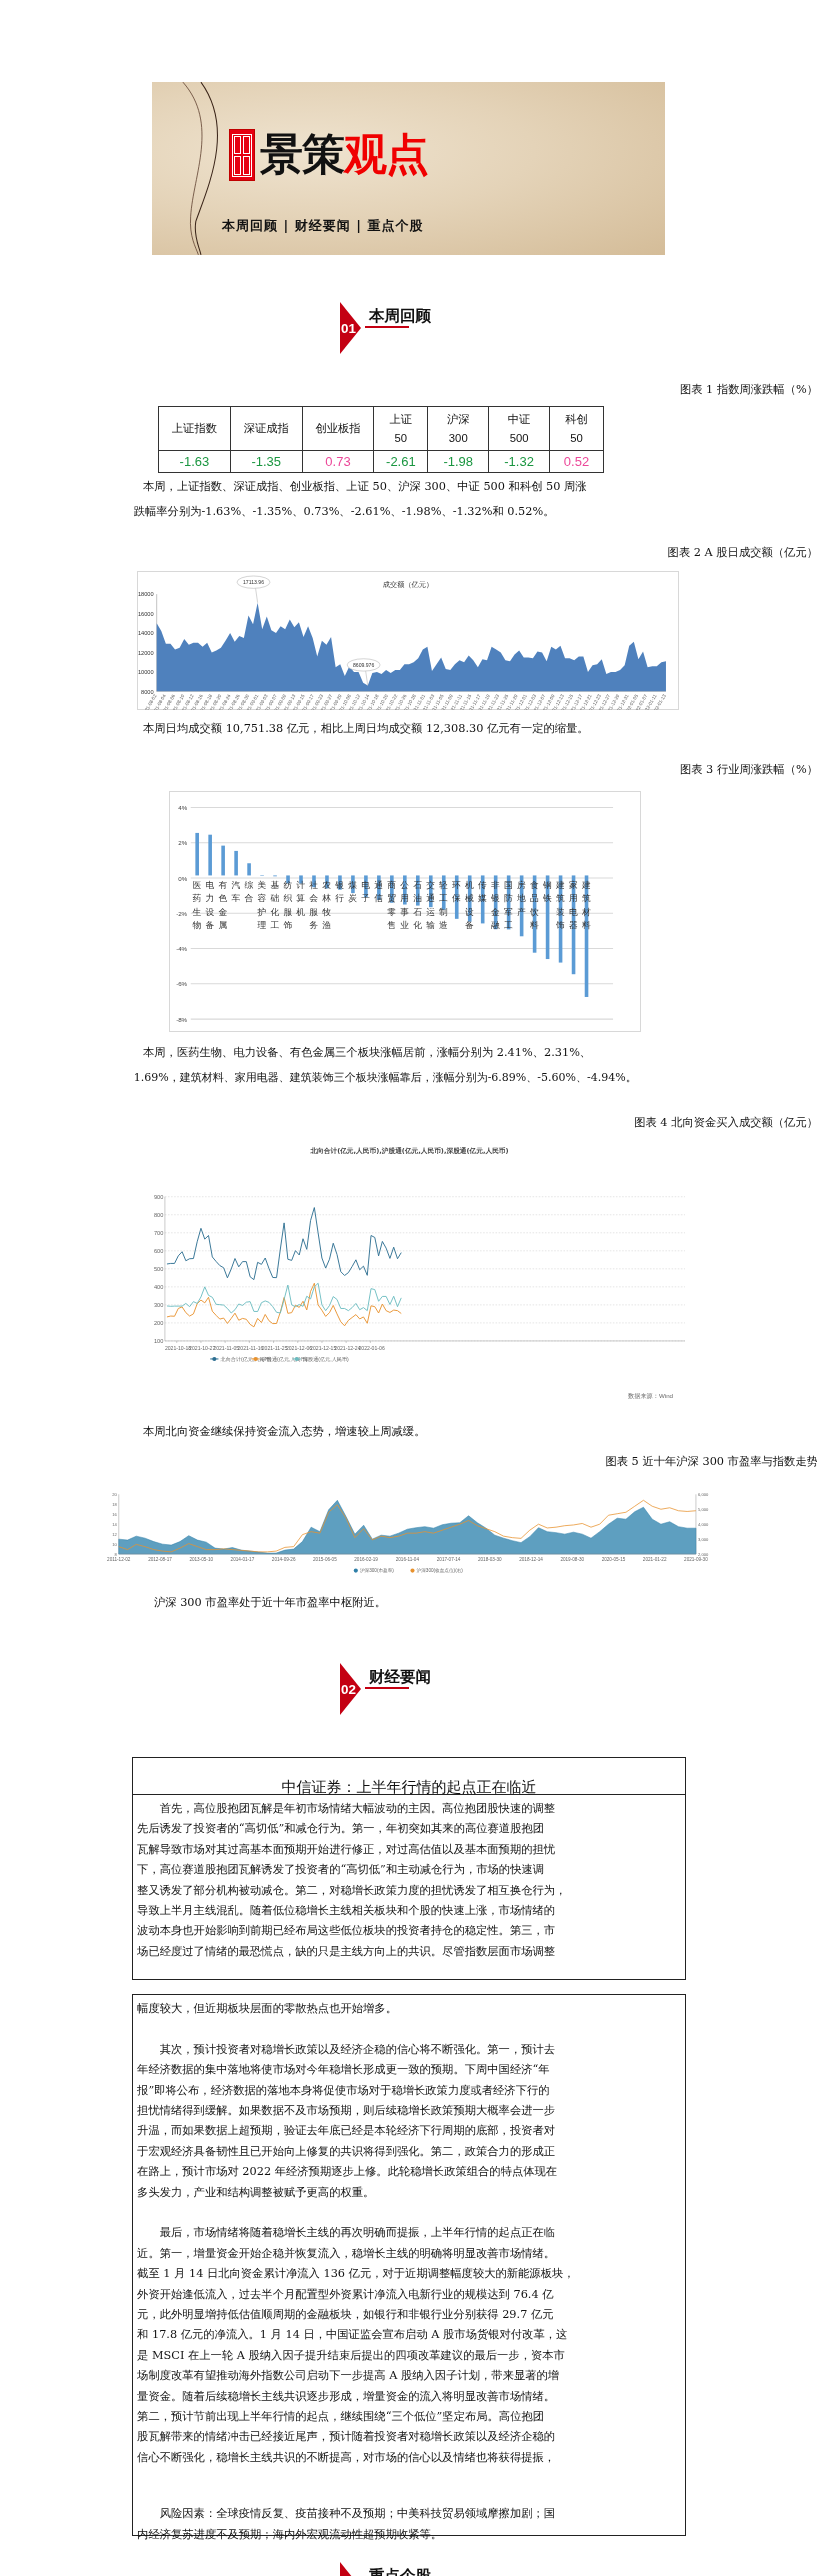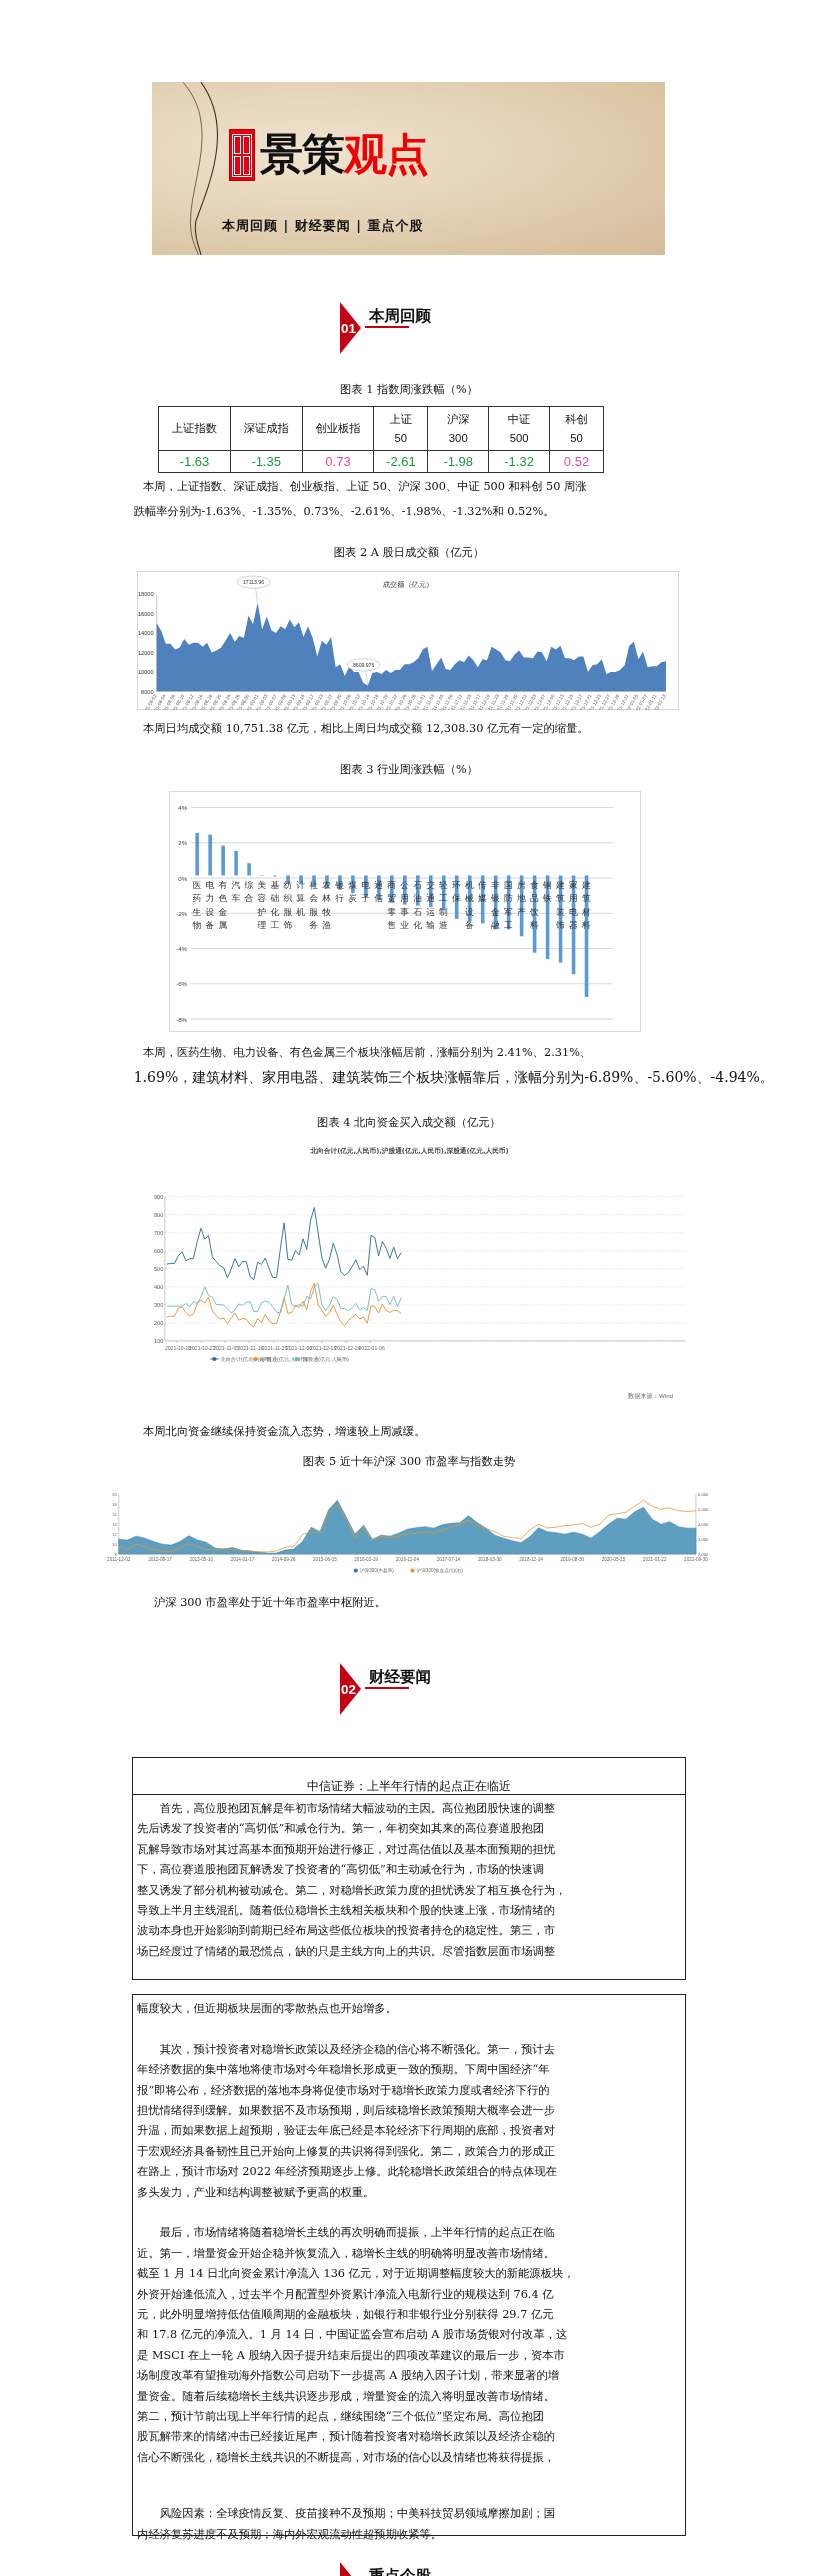--- a/index.html
+++ b/index.html
@@ -21,39 +21,39 @@
   .banner-sub { position: absolute; left: 70px; top: 135px; font-family: "DejaVu Serif", serif; font-weight: bold; font-size: 13px; color: #111; letter-spacing: 1px; }
 
   
   .sec-head { width: 155px; height: 52px; }
   .sec-head .tri { position: absolute; left: 0; top: 0; width: 0; height: 0;
     border-top: 26px solid transparent; border-bottom: 26px solid transparent; border-left: 21.6px solid #c40012; }
   .sec-head .num { position: absolute; left: 1px; top: 18.5px; color: #fff; font-family: "Liberation Sans", sans-serif; font-weight: bold; font-size: 13.4px; }
   .sec-head .title { position: absolute; left: 29px; top: 4.1px; font-family: "DejaVu Serif", serif; font-weight: bold; font-size: 15.5px; color: #111; }
   .sec-head .rule { position: absolute; left: 25px; top: 24px; width: 44px; height: 2.1px; background: #c40012; }
 
-  .caption { width: 818px; left: 0; text-align: center; font-size: 11.3px; color: #111; }
+  .caption { width: 818px; left: 0; text-align: right; font-size: 11.3px; color: #111; }
   .para { font-size: 11.3px; line-height: 25px; color: #111; }
 
   
   table { border-collapse: collapse; }
   .idx-table { left: 158px; top: 406px; width: 446px; font-family: "Liberation Sans", sans-serif; }
   .idx-table td { border: 0.8px solid #333; text-align: center; font-size: 11.3px; }
   .idx-table tr.head td { height: 44px; line-height: 18.5px; }
   .idx-table tr.vals td { height: 22px; font-size: 13px; }
   .up { color: #ec4899; }
   .down { color: #1a9640; }
 
   
   .frame { border: 0.8px solid #d8d8d8; background: #fff; }
   .axis-label { font-family: "Liberation Sans", sans-serif; font-size: 6.7px; color: #333; }
 
   
   .newsbox { border: 1px solid #222; background: #fff; }
-  .news-title { font-size: 12px; text-align: center; font-weight: bold; }
+  .news-title { font-size: 15px; text-align: center; font-weight: bold; }
   .news-text { font-size: 11.3px; line-height: 20.4px; text-align: justify; }
 </style>
 </head>
 <body>
 
 <div class="abs banner">
   <svg class="curve" width="513" height="173" viewBox="0 0 995 335">
     <path d="M60,0 C130,80 80,180 75,260 C72,300 85,320 90,335" stroke="#5a3a2a" stroke-width="1.5" fill="none"></path>
     <path d="M95,0 C160,90 110,200 85,270 C80,300 92,320 95,335" stroke="#3a2418" stroke-width="2" fill="none"></path>
   </svg>
@@ -336,21 +336,21 @@
       <text x="782.8" y="264" text-anchor="middle" font-size="17" font-family="DejaVu Serif, serif" fill="#333">器</text>
       <rect x="805" y="162" width="7" height="235.98249999999996" fill="#5b9bd5"></rect>
       <text x="808" y="186" text-anchor="middle" font-size="17" font-family="DejaVu Serif, serif" fill="#333">建</text>
       <text x="808" y="212" text-anchor="middle" font-size="17" font-family="DejaVu Serif, serif" fill="#333">筑</text>
       <text x="808" y="238" text-anchor="middle" font-size="17" font-family="DejaVu Serif, serif" fill="#333">材</text>
       <text x="808" y="264" text-anchor="middle" font-size="17" font-family="DejaVu Serif, serif" fill="#333">料</text>
     </svg>
 </div>
 <div class="abs para" style="left:143px; top:1040px; width:536px;">
   <div style="white-space:nowrap;">本周，医药生物、电力设备、有色金属三个板块涨幅居前，涨幅分别为 2.41%、2.31%、</div>
-  <div style="margin-left:-9.3px; white-space:nowrap; font-size:14px;">1.69%，建筑材料、家用电器、建筑装饰三个板块涨幅靠后，涨幅分别为-6.89%、-5.60%、-4.94%。</div>
+  <div style="margin-left:-9.3px; white-space:nowrap; font-size:11px;">1.69%，建筑材料、家用电器、建筑装饰三个板块涨幅靠后，涨幅分别为-6.89%、-5.60%、-4.94%。</div>
 </div>
 
 <div class="abs caption" style="top:1115px;">图表 4 北向资金买入成交额（亿元）</div>
 <div class="abs" style="left:134px; top:1139px; width:551px; height:237px;">
   <div style="position:absolute; left:0; width:100%; text-align:center; top:8.2px; font-family:'DejaVu Sans',sans-serif; font-weight:bold; font-size:6.7px; color:#444;">北向合计(亿元,人民币),沪股通(亿元,人民币),深股通(亿元,人民币)</div>
   <svg id="fig4svg" width="551" height="237" style="position:absolute;left:0;top:0" viewBox="0 0 1070 460">
       <line x1="60" y1="392" x2="1225" y2="392" stroke="#ccc" stroke-dasharray="3,3"></line>
       <text x="57" y="396" text-anchor="end" font-size="11" font-family="Liberation Sans, sans-serif" fill="#666">100</text>
       <line x1="60" y1="357" x2="1225" y2="357" stroke="#ccc" stroke-dasharray="3,3"></line>
       <text x="57" y="361" text-anchor="end" font-size="11" font-family="Liberation Sans, sans-serif" fill="#666">200</text>

